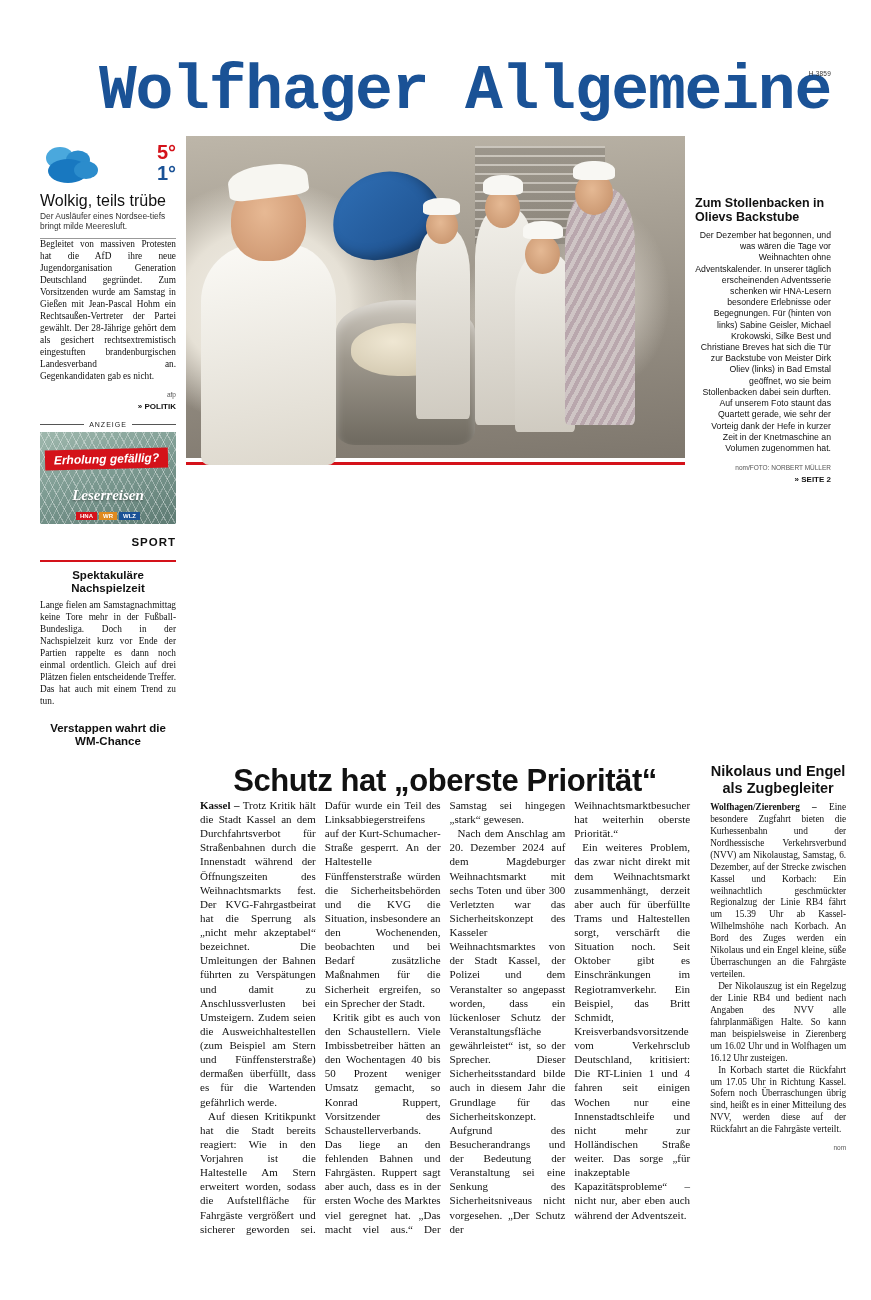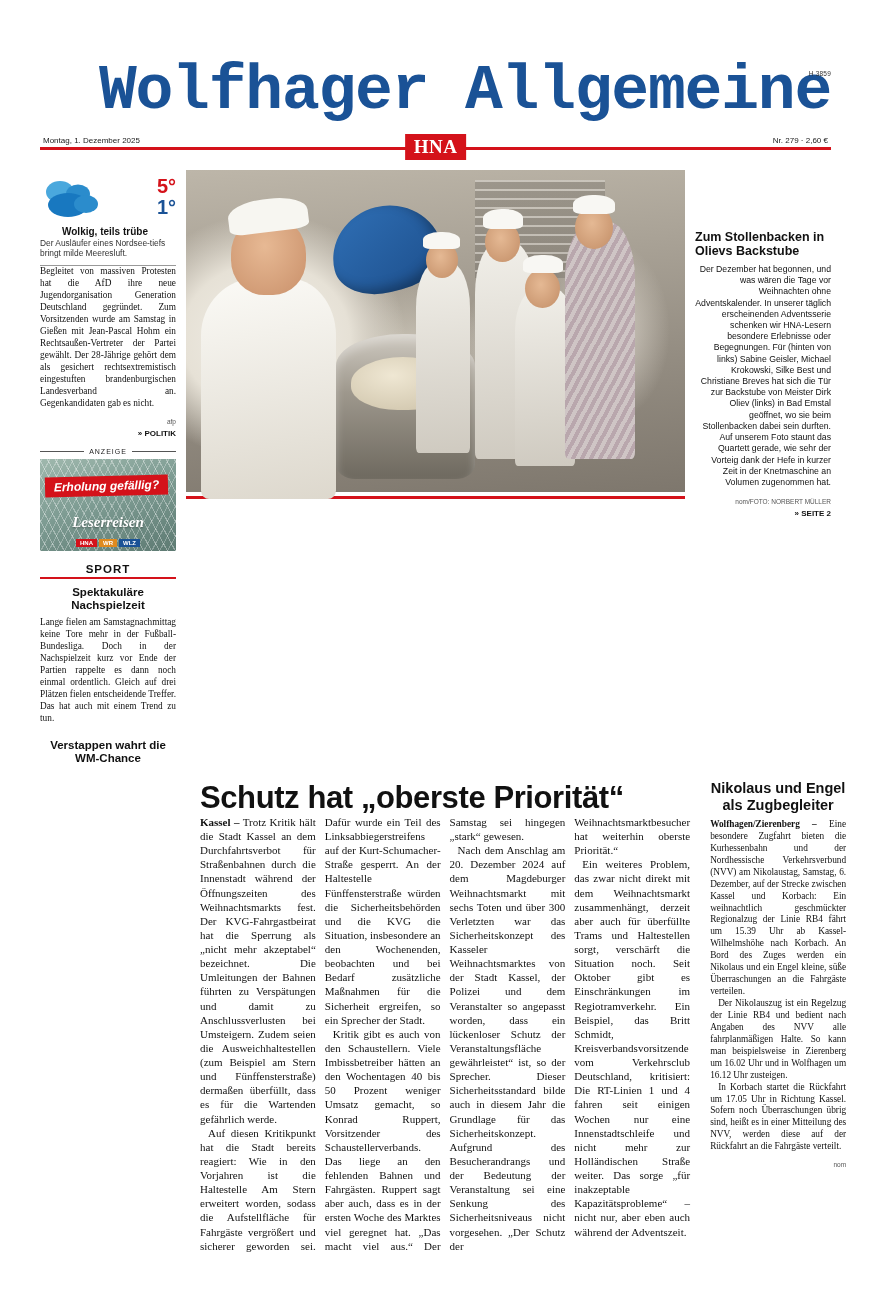--- a/index.html
+++ b/index.html
@@ -69,22 +69,22 @@
   .weather-temps { margin-left: auto; text-align: right; padding-top: 2px; }
   .temp-hi {
     font-family: "Liberation Sans", sans-serif; font-weight: bold;
     font-size: 20px; color: #d4121a; line-height: 1.05; display:block;
   }
   .temp-lo {
     font-family: "Liberation Sans", sans-serif; font-weight: bold;
     font-size: 20px; color: #1a5296; line-height: 1.05; display:block;
   }
   .weather-title {
-    font-family: "Liberation Sans", sans-serif; font-weight: bold;
-    font-size: 10px; margin-top: 4px; margin-left: 22px;
+    font-family: "Liberation Sans", sans-serif; font-weight: normal;
+    font-size: 16px; margin-top: 4px;
   }
   .weather-desc {
     font-family: "Liberation Sans", sans-serif;
     font-size: 8.4px; line-height: 1.22; color: #333; margin-top: 1px;
   }
 
   .hr-thin { border: 0; border-top: 1px solid #999; margin: 7px 0 0 0; }
 
   .side-headline {
     font-family: "Liberation Sans", sans-serif; font-weight: bold;
@@ -221,30 +221,30 @@
   }
   .ad-reise .chips i {
     font-style:normal; color:#fff; padding:1px 4px; margin:0 1px; display:inline-block;
   }
   .chip-hna { background:#d4121a; }
   .chip-wr { background:#e08a1e; }
   .chip-wlz { background:#1a5296; }
 
   .section-label {
     font-family: "Liberation Sans", sans-serif; font-weight: bold;
-    font-size: 11.5px; letter-spacing: 1px; text-align: center;
-    margin: 12px 0 2px 0;
+    font-size: 11.5px; letter-spacing: 1px; text-align: right;
+    margin: 12px 0 12px 0;
   }
   .section-rule { height: 2px; background: #d4121a; margin-bottom: 7px; }
 
   
   .main-article { padding: 0 10px 0 14px; }
   .main-headline {
     font-family: "Liberation Sans", sans-serif; font-weight: bold;
-    font-size: 31px; line-height: 1.05; text-align: left; margin: 4px 0 0 0;
+    font-size: 31px; line-height: 1.05; text-align: center; margin: 4px 0 0 0;
     letter-spacing: -.4px;
   }
   .main-subhead {
     font-family: "Liberation Sans", sans-serif;
     font-size: 13.2px; text-align: center; margin: 6px 0 9px 0;
   }
   .article-cols { column-count: 4; column-gap: 9px; }
   .article-cols p { margin: 0; font-size: 11px; line-height: 1.285; text-align: justify; hyphens: auto; }
   .article-cols p + p { text-indent: 8px; }
   .dateline { font-weight: bold; margin-top: 32px; }
@@ -255,26 +255,20 @@
   }
 </style>
 </head>
 <body>
 
 <div class="page">
 
   <div class="masthead">
     <div class="issn-code">H 3859</div>
     <h1 class="paper-title">Wolfhager Allgemeine</h1>
-    <div class="masthead-bar">
-      <div class="rule"></div>
-      <div class="masthead-date">Montag, 1. Dezember 2025</div>
-      <div class="hna-logo">HNA</div>
-      <div class="masthead-price">Nr. 279  ·  2,60 €</div>
-    </div>
   </div>
 
   <div class="top-zone">
 
     <div class="col-left">
 
       <div class="weather">
         <svg class="weather-icon" viewBox="0 0 62 48">
           <ellipse cx="20" cy="18" rx="14" ry="11" fill="#4aa8dd"></ellipse>
           <ellipse cx="38" cy="20" rx="12" ry="9.5" fill="#2b8ccc"></ellipse>

